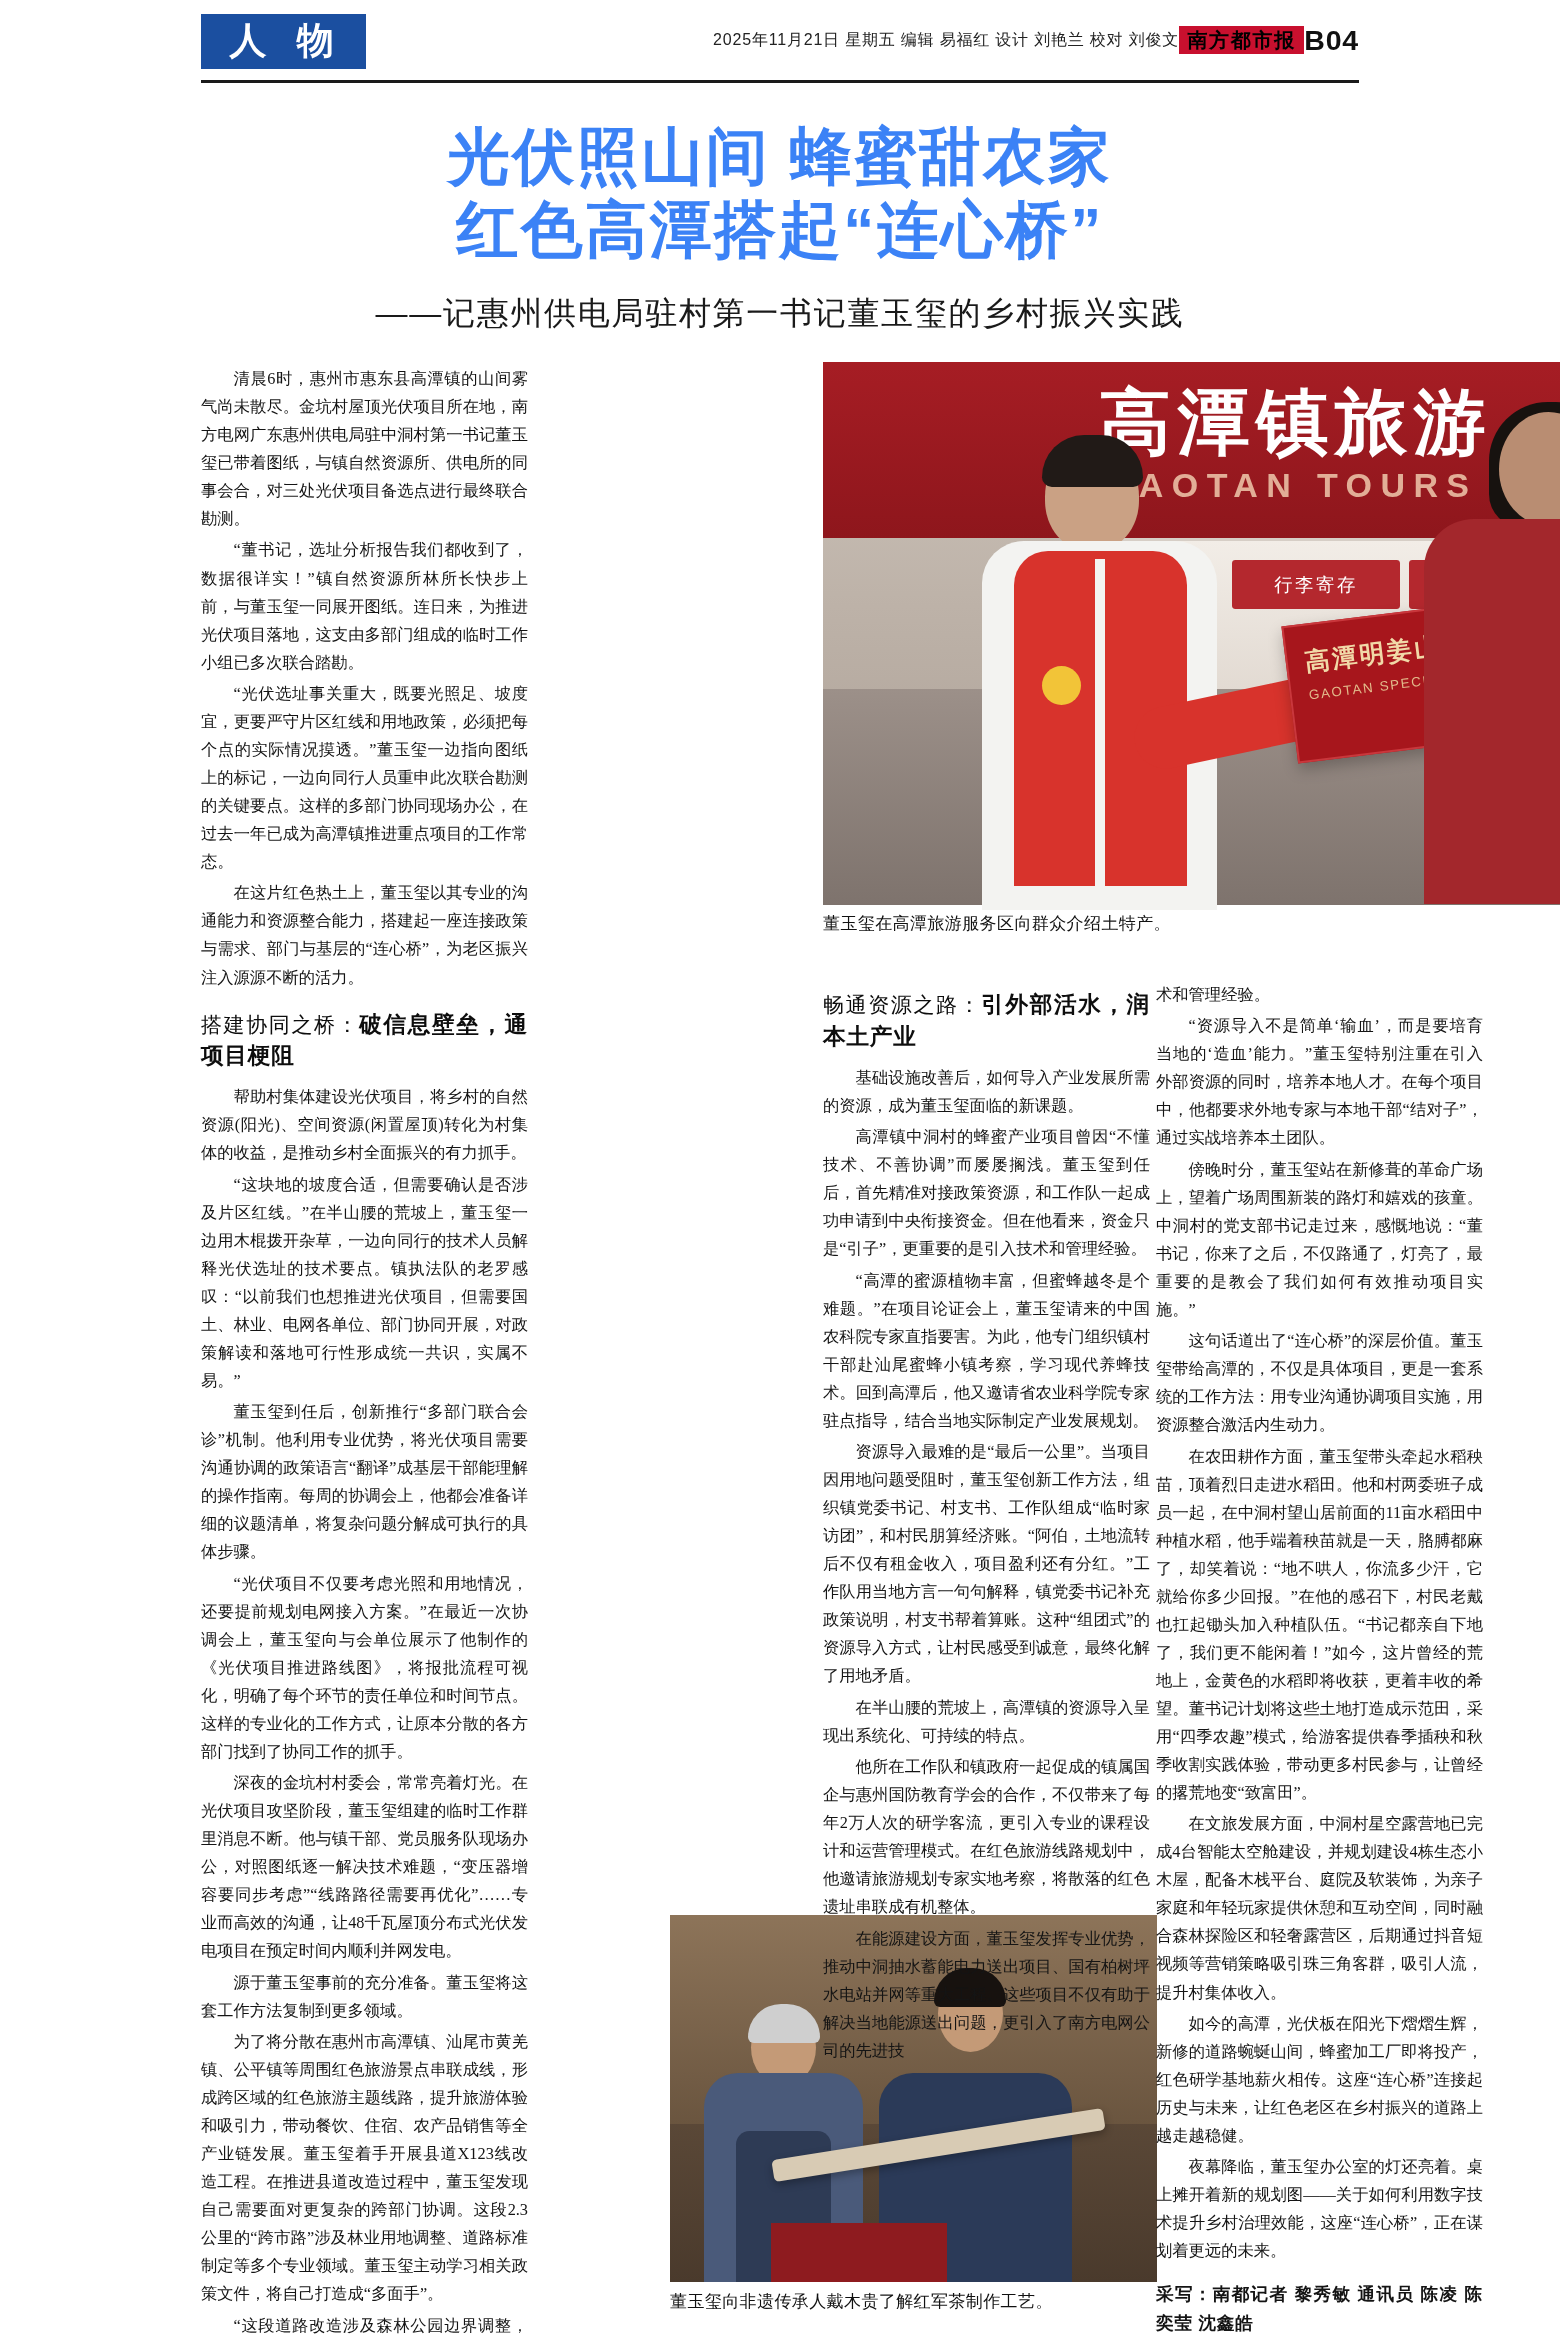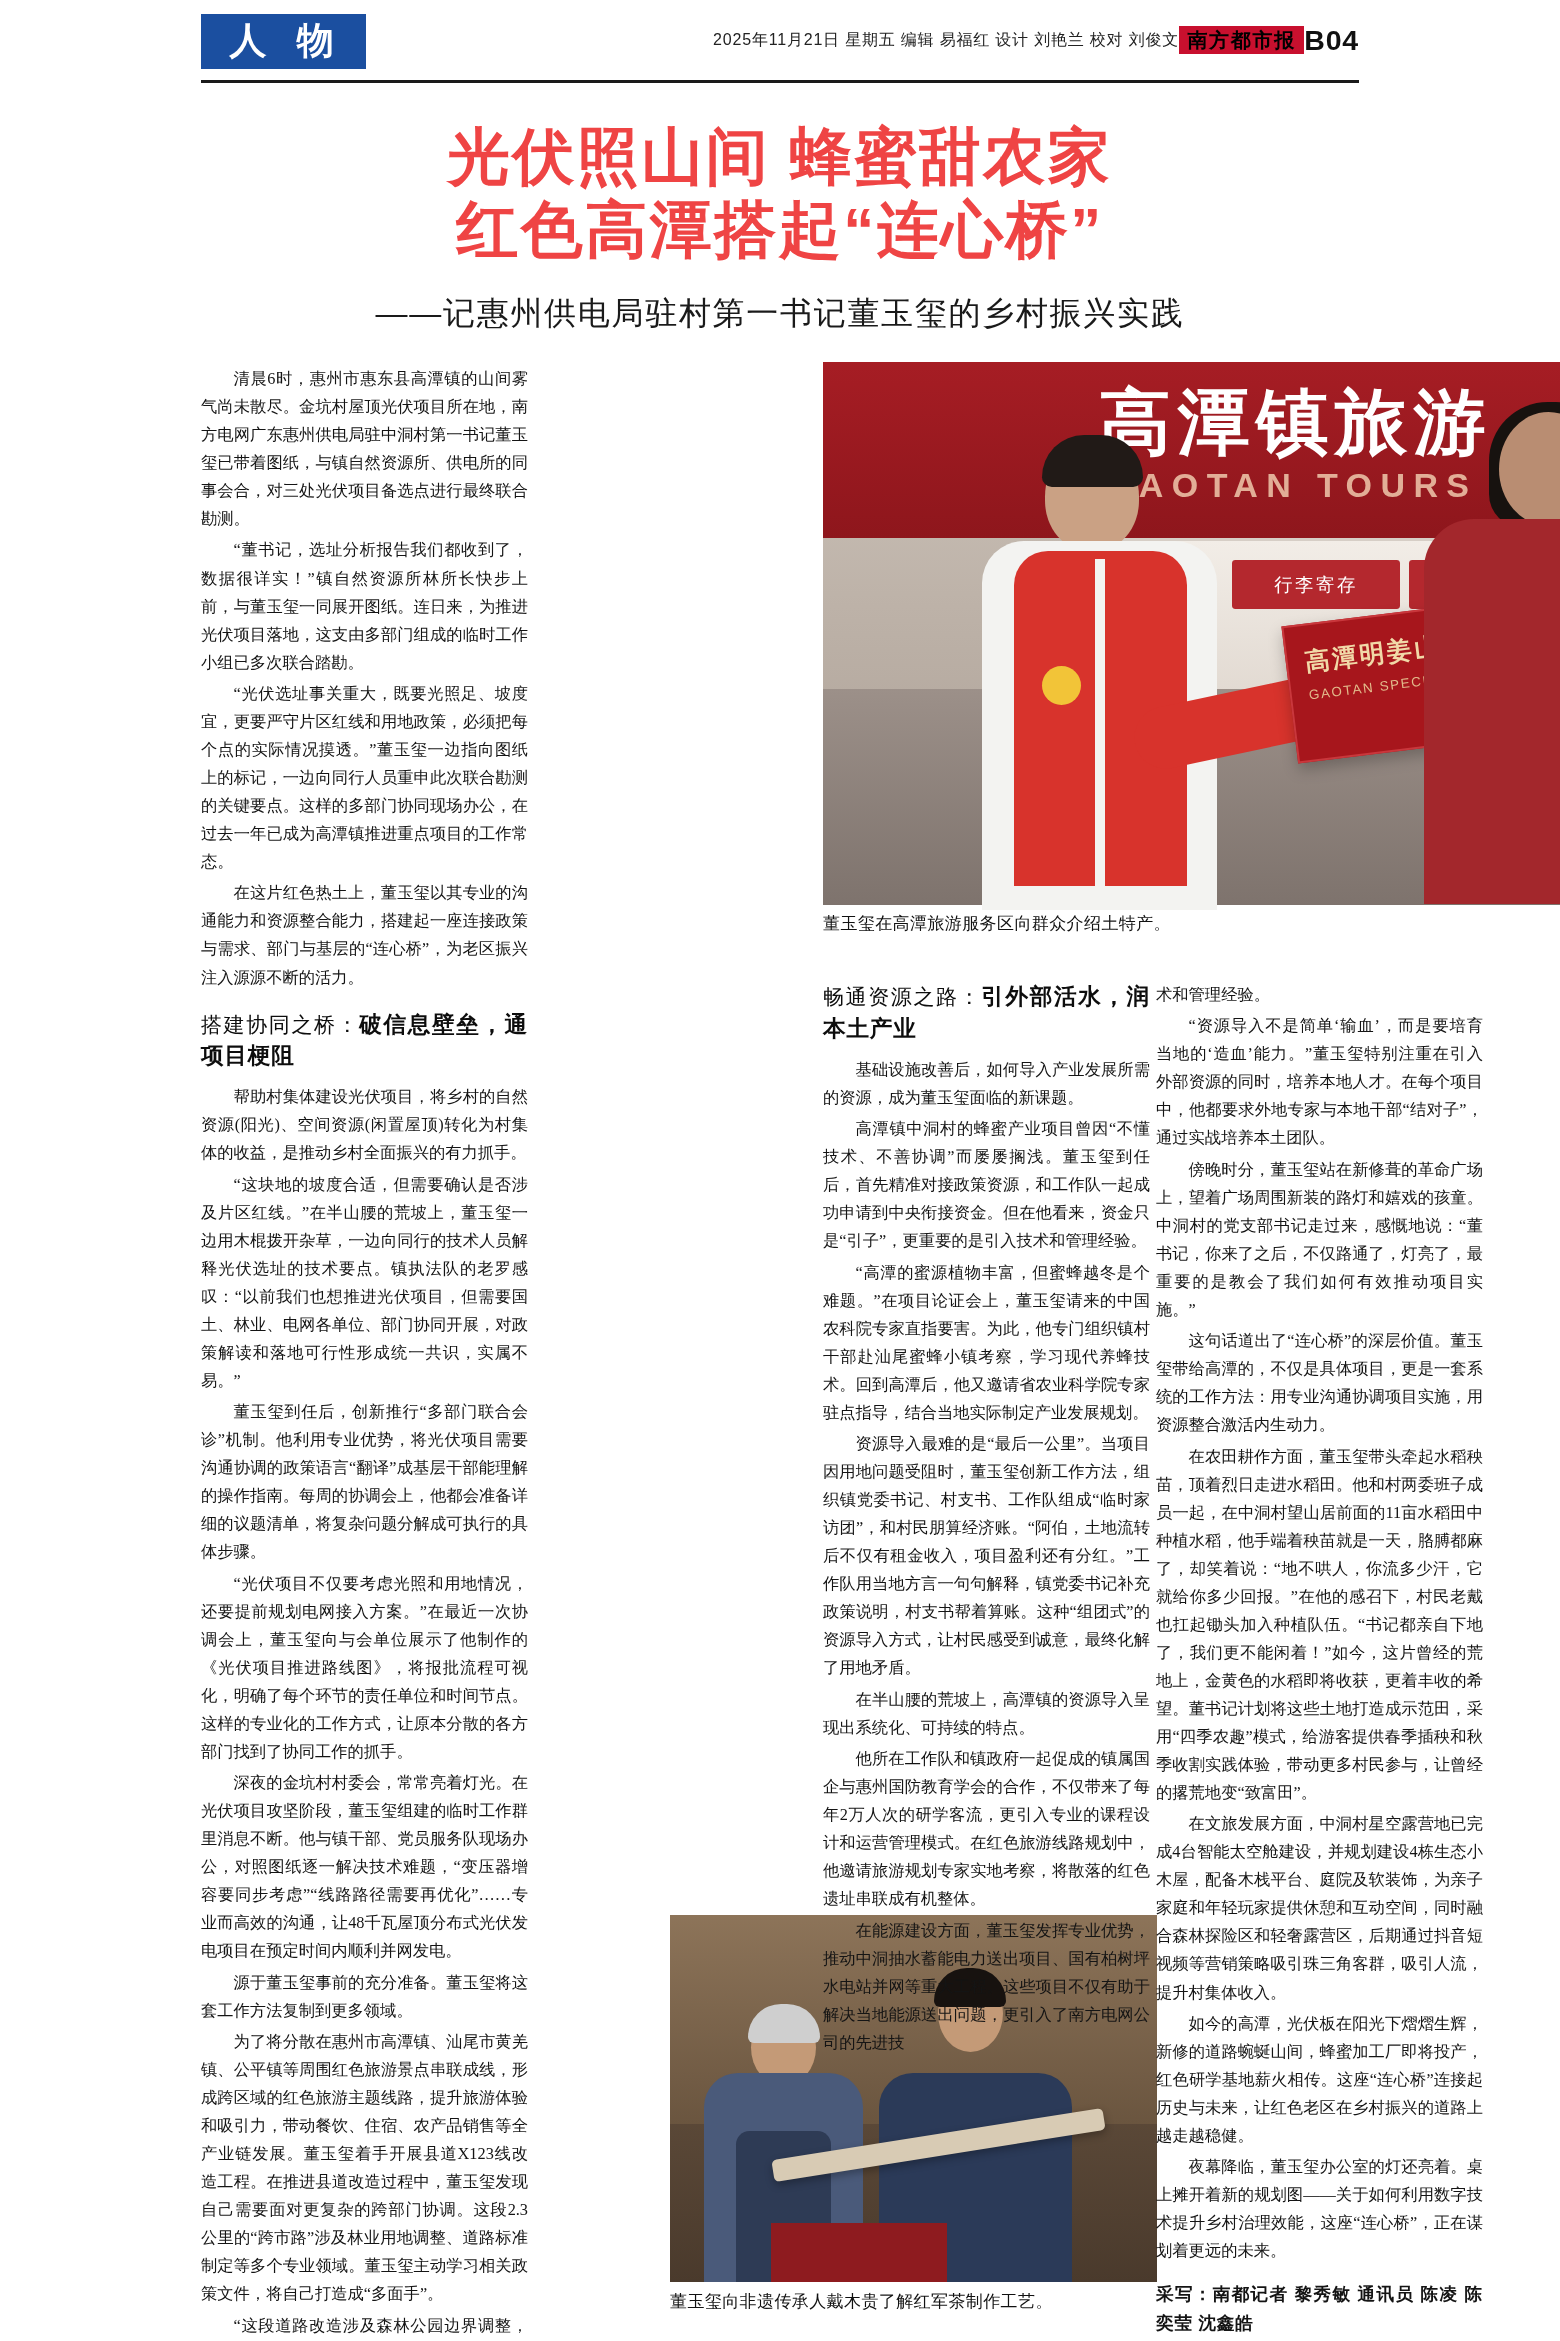--- a/index.html
+++ b/index.html
@@ -74,21 +74,21 @@
   .headline-block {
     text-align: center;
     padding: 37px 0 6.7px 0;
   }
   .headline-1, .headline-2 {
     font-family: "Liberation Sans", sans-serif;
     font-weight: bold;
     font-size: 62px;
     line-height: 1.18;
     letter-spacing: 2.5px;
-    color: #ef4444;
+    color: #3b82f6;
   }
   .subhead {
     font-family: "Liberation Sans", sans-serif;
     font-size: 32px;
     letter-spacing: 1.7px;
     margin-top: 26px;
     color: #1a1a1a;
   }
 
   
@@ -420,21 +420,21 @@
       <p>“这块地的坡度合适，但需要确认是否涉及片区红线。”在半山腰的荒坡上，董玉玺一边用木棍拨开杂草，一边向同行的技术人员解释光伏选址的技术要点。镇执法队的老罗感叹：“以前我们也想推进光伏项目，但需要国土、林业、电网各单位、部门协同开展，对政策解读和落地可行性形成统一共识，实属不易。”</p>
       <p>董玉玺到任后，创新推行“多部门联合会诊”机制。他利用专业优势，将光伏项目需要沟通协调的政策语言“翻译”成基层干部能理解的操作指南。每周的协调会上，他都会准备详细的议题清单，将复杂问题分解成可执行的具体步骤。</p>
       <p>“光伏项目不仅要考虑光照和用地情况，还要提前规划电网接入方案。”在最近一次协调会上，董玉玺向与会单位展示了他制作的《光伏项目推进路线图》，将报批流程可视化，明确了每个环节的责任单位和时间节点。这样的专业化的工作方式，让原本分散的各方部门找到了协同工作的抓手。</p>
       <p>深夜的金坑村村委会，常常亮着灯光。在光伏项目攻坚阶段，董玉玺组建的临时工作群里消息不断。他与镇干部、党员服务队现场办公，对照图纸逐一解决技术难题，“变压器增容要同步考虑”“线路路径需要再优化”……专业而高效的沟通，让48千瓦屋顶分布式光伏发电项目在预定时间内顺利并网发电。</p>
       <p>源于董玉玺事前的充分准备。董玉玺将这套工作方法复制到更多领域。</p>
       <p>为了将分散在惠州市高潭镇、汕尾市黄羌镇、公平镇等周围红色旅游景点串联成线，形成跨区域的红色旅游主题线路，提升旅游体验和吸引力，带动餐饮、住宿、农产品销售等全产业链发展。董玉玺着手开展县道X123线改造工程。在推进县道改造过程中，董玉玺发现自己需要面对更复杂的跨部门协调。这段2.3公里的“跨市路”涉及林业用地调整、道路标准制定等多个专业领域。董玉玺主动学习相关政策文件，将自己打造成“多面手”。</p>
       <p>“这段道路改造涉及森林公园边界调整，需要同时符合林业保护和交通发展的要求。”在市县两级部门的协调会上，董玉玺的讲解条理清晰、数据详实。他提出的“分段报批、同步推进”方案，得到了各部门的认可。交通局的同志说：“董书记虽然来自供电系统，但对林业政策的理解很到位，沟通起来特别顺畅。”这种专业化的沟通能力，源于董玉玺事前的充分准备。每次协调前，他都会提前调研各方需求，找到最大公约数。他说：“好的桥梁不仅要连通两端，更要懂得两端的‘语言’。”</p>
     </div>
 
     <div class="col col-2" style="top:616px;">
-      <div class="sub-title" style="margin-top:0;">
+      <div class="sub-title" style="margin-top:8px;">
         <span class="plain">畅通资源之路：</span><span>引外部活水，润本土产业</span>
       </div>
       <p>基础设施改善后，如何导入产业发展所需的资源，成为董玉玺面临的新课题。</p>
       <p>高潭镇中洞村的蜂蜜产业项目曾因“不懂技术、不善协调”而屡屡搁浅。董玉玺到任后，首先精准对接政策资源，和工作队一起成功申请到中央衔接资金。但在他看来，资金只是“引子”，更重要的是引入技术和管理经验。</p>
       <p>“高潭的蜜源植物丰富，但蜜蜂越冬是个难题。”在项目论证会上，董玉玺请来的中国农科院专家直指要害。为此，他专门组织镇村干部赴汕尾蜜蜂小镇考察，学习现代养蜂技术。回到高潭后，他又邀请省农业科学院专家驻点指导，结合当地实际制定产业发展规划。</p>
       <p>资源导入最难的是“最后一公里”。当项目因用地问题受阻时，董玉玺创新工作方法，组织镇党委书记、村支书、工作队组成“临时家访团”，和村民朋算经济账。“阿伯，土地流转后不仅有租金收入，项目盈利还有分红。”工作队用当地方言一句句解释，镇党委书记补充政策说明，村支书帮着算账。这种“组团式”的资源导入方式，让村民感受到诚意，最终化解了用地矛盾。</p>
       <p>在半山腰的荒坡上，高潭镇的资源导入呈现出系统化、可持续的特点。</p>
       <p>他所在工作队和镇政府一起促成的镇属国企与惠州国防教育学会的合作，不仅带来了每年2万人次的研学客流，更引入专业的课程设计和运营管理模式。在红色旅游线路规划中，他邀请旅游规划专家实地考察，将散落的红色遗址串联成有机整体。</p>
       <p>在能源建设方面，董玉玺发挥专业优势，推动中洞抽水蓄能电力送出项目、国有柏树坪水电站并网等重大工程。这些项目不仅有助于解决当地能源送出问题，更引入了南方电网公司的先进技</p>
     </div>

